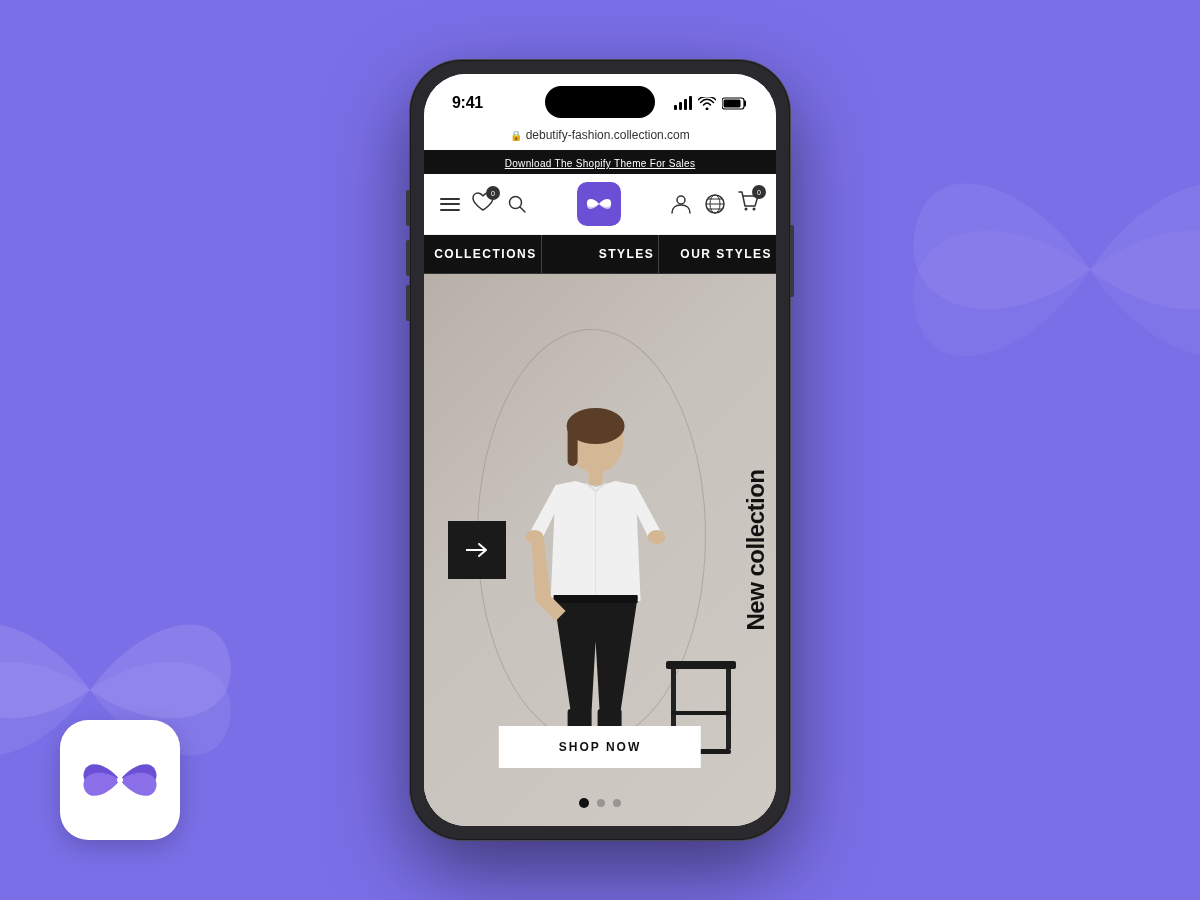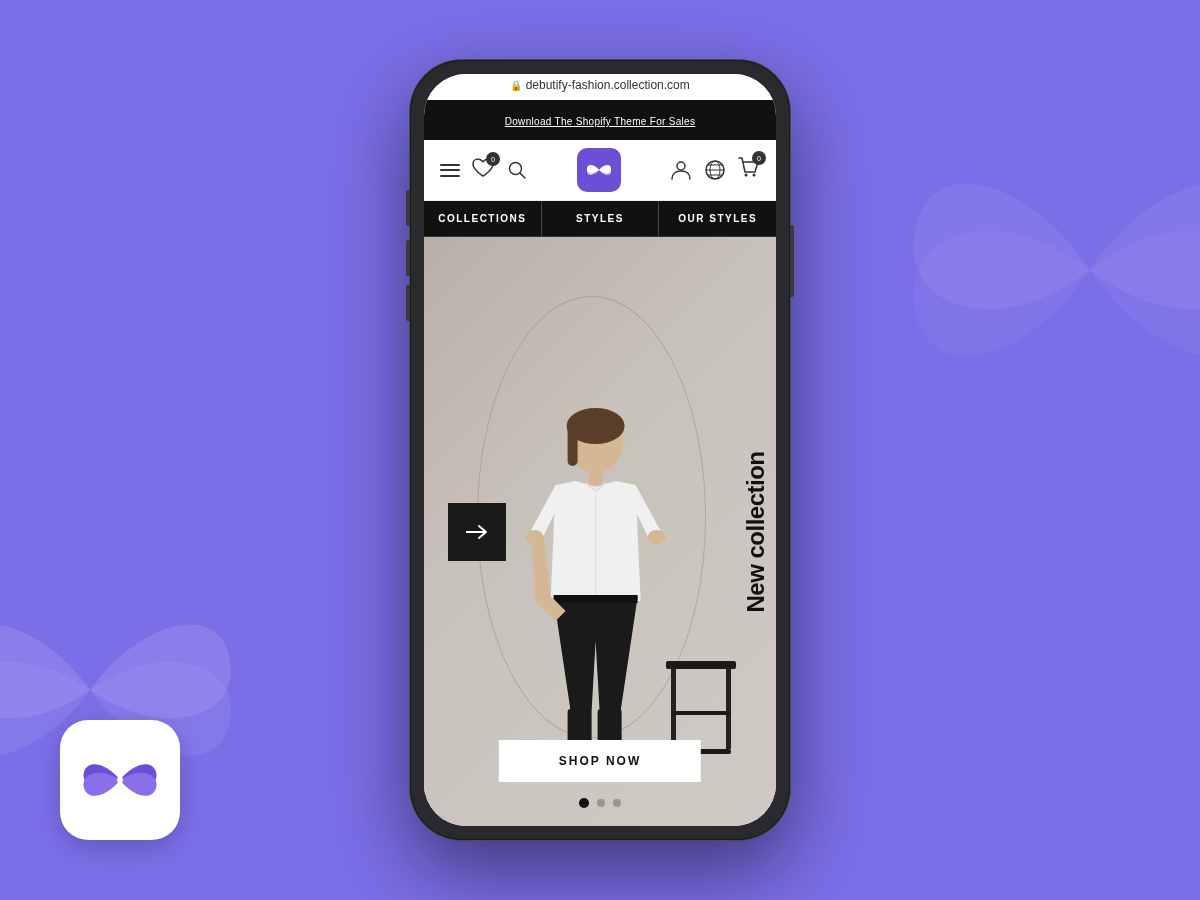--- a/index.html
+++ b/index.html
@@ -170,21 +170,21 @@
     }
 
     .lock-icon {
       font-size: 10px;
       color: #666;
     }
 
     
     .promo-banner {
       background: #111;
-      padding: 11px 16px;
+      padding: 3px 16px;
       text-align: center;
     }
 
     .promo-banner-text {
       color: white;
       font-size: 10px;
       text-decoration: underline;
       letter-spacing: 0.3px;
     }
 
@@ -296,23 +296,23 @@
     
     .category-tabs {
       display: flex;
       background: #111;
       border-bottom: 1px solid #333;
     }
 
     .category-tab {
       flex: 1;
       padding: 12px 4px;
-      text-align: center;
+      text-align: right;
       color: white;
-      font-size: 10px;
+      font-size: 12px;
       font-weight: 600;
       letter-spacing: 1.5px;
       border-right: 1px solid #444;
       cursor: pointer;
     }
 
     .category-tab:last-child {
       border-right: none;
     }
 
@@ -362,21 +362,21 @@
     .arrow-icon {
       color: white;
       font-size: 20px;
       display: flex;
       align-items: center;
     }
 
     
     .shop-now-btn {
       position: absolute;
-      bottom: 44px;
+      bottom: 58px;
       left: 50%;
       transform: translateX(-50%);
       background: white;
       padding: 14px 60px;
       font-size: 12px;
       font-weight: 600;
       letter-spacing: 2px;
       color: #111;
       cursor: pointer;
       white-space: nowrap;
@@ -429,20 +429,46 @@
     <path d="M40 40 C52 24, 72 18, 76 32 C80 46, 60 54, 40 40Z" fill="#6B4FD4"></path>
     <path d="M40 40 C28 56, 8 62, 4 48 C0 34, 20 26, 40 40Z" fill="#8B6FE8"></path>
     <path d="M40 40 C52 56, 72 62, 76 48 C80 34, 60 26, 40 40Z" fill="#8B6FE8"></path>
     <circle cx="40" cy="40" r="3" fill="#fff"></circle>
   </svg>
 </div>
 
 <div class="phone-frame">
   <div class="phone-screen">
 
+    <div class="status-bar">
+      <span class="status-time">9:41</span>
+      <div class="dynamic-island"></div>
+      <div class="status-icons">
+
+        <div class="signal-icon">
+          <div class="signal-bar" style="height:5px;"></div>
+          <div class="signal-bar" style="height:8px;"></div>
+          <div class="signal-bar" style="height:11px;"></div>
+          <div class="signal-bar" style="height:14px;"></div>
+        </div>
+
+        <svg width="18" height="13" viewBox="0 0 18 13">
+          <path d="M9 10.5 C9.8 10.5, 10.5 11.2, 10.5 12 C10.5 12.8, 9.8 13.5, 9 13.5 C8.2 13.5, 7.5 12.8, 7.5 12 C7.5 11.2, 8.2 10.5, 9 10.5Z" fill="#000"></path>
+          <path d="M5.5 8 C6.8 6.7, 8 6, 9 6 C10 6, 11.2 6.7, 12.5 8" stroke="#000" stroke-width="1.5" fill="none" stroke-linecap="round"></path>
+          <path d="M2.5 5.5 C4.5 3.5, 6.6 2.3, 9 2.3 C11.4 2.3, 13.5 3.5, 15.5 5.5" stroke="#000" stroke-width="1.5" fill="none" stroke-linecap="round"></path>
+          <path d="M0 3 C2.5 0.5, 5.5 -0.5, 9 -0.5 C12.5 -0.5, 15.5 0.5, 18 3" stroke="#000" stroke-width="1.5" fill="none" stroke-linecap="round"></path>
+        </svg>
+
+        <svg width="26" height="13" viewBox="0 0 26 13">
+          <rect x="0" y="1" width="22" height="11" rx="2.5" ry="2.5" stroke="#000" stroke-width="1.2" fill="none"></rect>
+          <rect x="1.5" y="2.5" width="17" height="8" rx="1.5" fill="#000"></rect>
+          <path d="M23 4.5 L23 8.5" stroke="#000" stroke-width="2" stroke-linecap="round"></path>
+        </svg>
+      </div>
+    </div>
 
     <div class="url-bar">
       <span class="url-text">
         <span class="lock-icon">🔒</span>
         <span>debutify-fashion.collection.com</span>
       </span>
     </div>
 
     <div class="promo-banner">
       <span class="promo-banner-text">Download The Shopify Theme For Sales</span>

